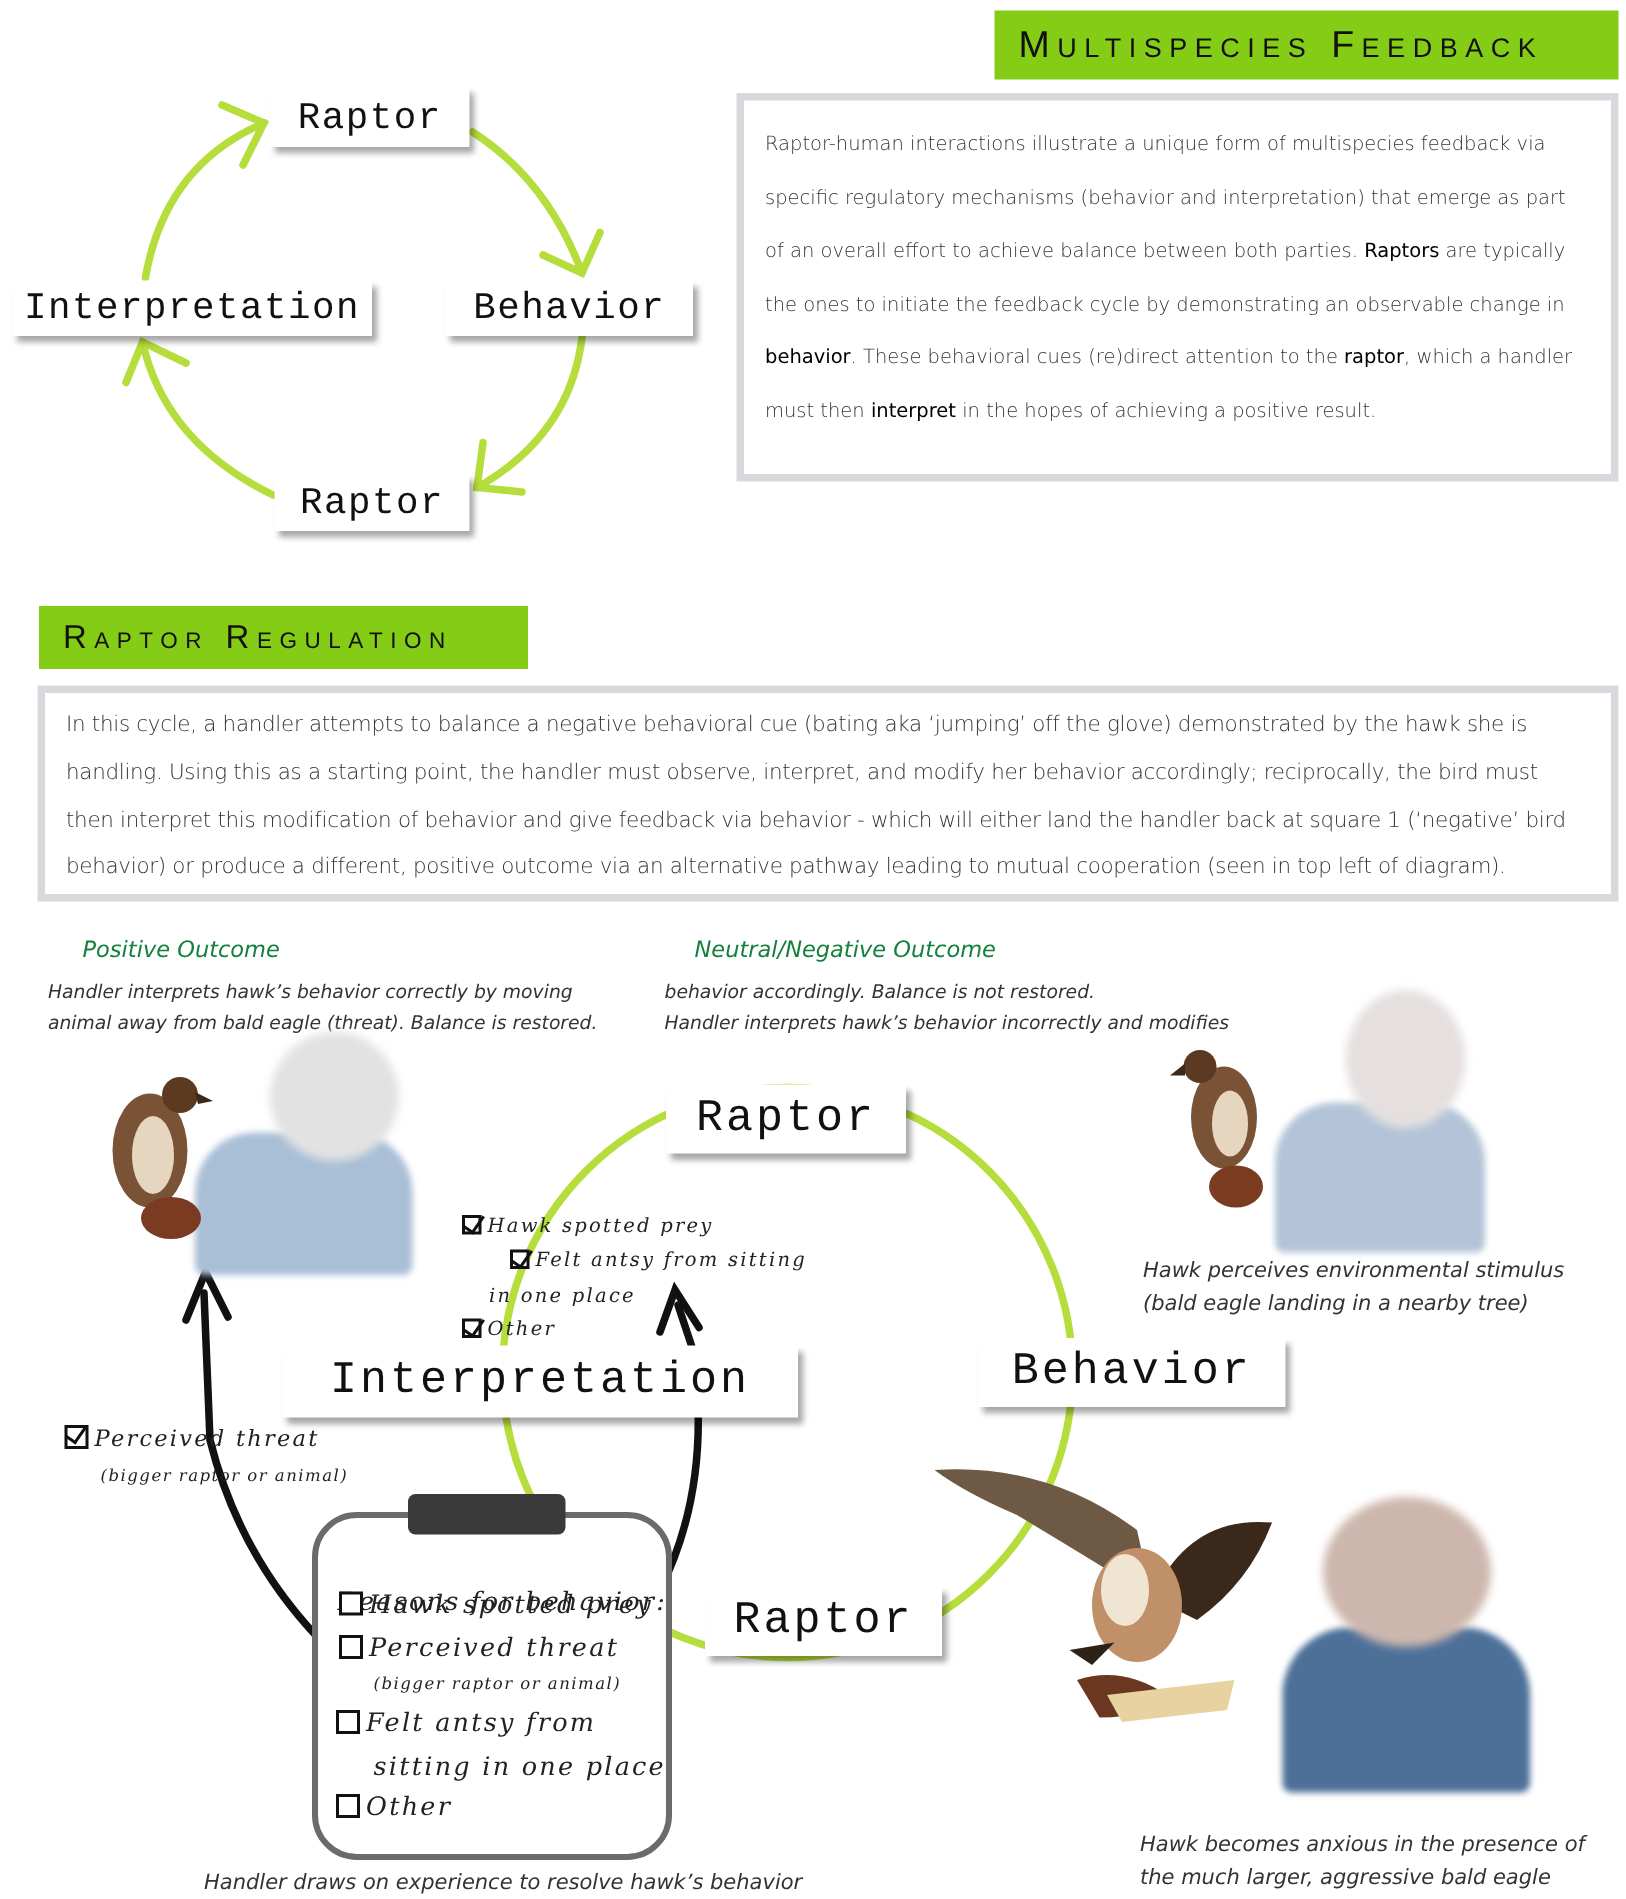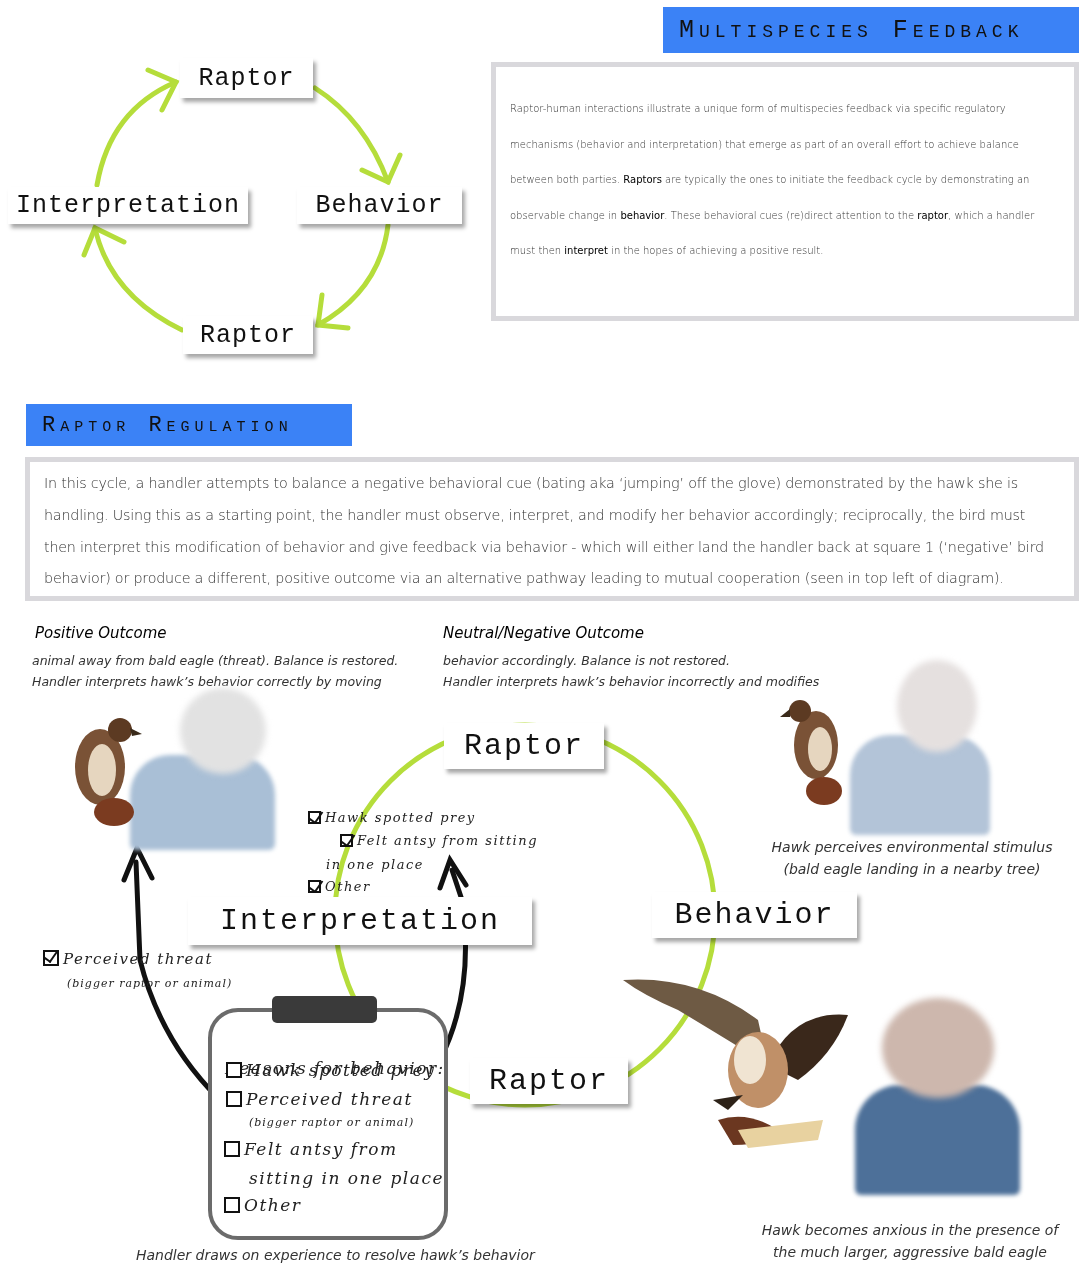--- a/index.html
+++ b/index.html
@@ -16,22 +16,22 @@
     box-shadow: 3px 4px 4px rgba(0,0,0,0.35);
     white-space: nowrap;
     display: flex; align-items: center; justify-content: center;
     letter-spacing: 1px;
   }
   .lbl-sm { font-size: 25px; }
   .lbl-lg { font-size: 30px; letter-spacing: 2px; }
 
   .section-title {
     position: absolute;
-    background: #3b82f6;
-    font-family: Liberation Mono, monospace;
+    background: #84cc16;
+    font-family: Liberation Sans, sans-serif;
     color: #111;
     font-variant: small-caps;
     letter-spacing: 5px;
     display: flex; align-items: center;
   }
 
   .text-panel {
     position: absolute;
     background: #ffffff;
     border: 5px solid #d9d8dc;
@@ -39,39 +39,39 @@
     font-weight: 300;
     color: #333;
   }
   .text-panel strong { font-weight: normal; color: #000; }
 
   .outcome-title {
     position: absolute;
     font-family: "DejaVu Sans", sans-serif;
     font-style: italic;
     font-size: 15px;
-    color: #000000;
-    white-space: nowrap;
+    color: #15803d;
+    white-space: nowrap;
+    margin-left: 20px;
   }
   .outcome-desc {
     position: absolute;
     font-family: "DejaVu Sans", sans-serif;
     font-style: italic;
     font-size: 12.5px;
     line-height: 21px;
     color: #333;
   }
   .caption {
     position: absolute;
     font-family: "DejaVu Sans", sans-serif;
     font-style: italic;
     font-size: 14px;
     line-height: 22px;
     color: #333;
-    text-align: center;
     white-space: nowrap;
   }
 
   .hand {
     position: absolute;
     font-family: "DejaVu Serif", serif;
     font-style: italic;
     color: #222;
     letter-spacing: 1.5px;
     white-space: nowrap;
@@ -130,32 +130,32 @@
   </g>
 </svg>
 
 <div class="label-box lbl-sm" style="left:180px;top:58px;width:133px;height:40px;">Raptor</div>
 <div class="label-box lbl-sm" style="left:297px;top:187px;width:165px;height:37px;">Behavior</div>
 <div class="label-box lbl-sm" style="left:183px;top:316px;width:130px;height:38px;">Raptor</div>
 <div class="label-box lbl-sm" style="left:8px;top:187px;width:240px;height:37px;">Interpretation</div>
 
 <div class="section-title" style="left:663px;top:7px;width:416px;height:46px;padding-left:16px;font-size:25px;">Multispecies Feedback</div>
 
-<div class="text-panel" style="left:491px;top:62px;width:588px;height:259px;padding:24px 14px;font-size:10px;line-height:35.6px;">
+<div class="text-panel" style="left:491px;top:62px;width:588px;height:259px;padding:12px 14px;font-size:13px;line-height:35.6px;">
   <span>Raptor-human interactions illustrate a unique form of multispecies feedback via specific regulatory mechanisms (behavior and interpretation) that emerge as part of an overall effort to achieve balance between both parties. </span><strong>Raptors</strong><span> are typically the ones to initiate the feedback cycle by demonstrating an observable change in </span><strong>behavior</strong><span>. These behavioral cues (re)direct attention to the </span><strong>raptor</strong><span>, which a handler must then </span><strong>interpret</strong><span> in the hopes of achieving a positive result.</span>
 </div>
 
 <div class="section-title" style="left:26px;top:404px;width:326px;height:42px;padding-left:16px;font-size:22px;">Raptor Regulation</div>
 
 <div class="text-panel" style="left:25px;top:457px;width:1054px;height:144px;padding:6px 14px;font-size:14.3px;line-height:31.8px;letter-spacing:-0.2px;">In this cycle, a handler attempts to balance a negative behavioral cue (bating aka ‘jumping’ off the glove) demonstrated by the hawk she is handling. Using this as a starting point, the handler must observe, interpret, and modify her behavior accordingly; reciprocally, the bird must then interpret this modification of behavior and give feedback via behavior - which will either land the handler back at square 1 (‘negative’ bird behavior) or produce a different, positive outcome via an alternative pathway leading to mutual cooperation (seen in top left of diagram).</div>
 
 <div class="outcome-title" style="left:35px;top:624px;">Positive Outcome</div>
 <div class="outcome-desc" style="left:32px;top:650px;">
+  <div>Handler interprets hawk’s behavior correctly by moving</div>
   <div>animal away from bald eagle (threat). Balance is restored.</div>
-  <div>Handler interprets hawk’s behavior correctly by moving</div>
 </div>
 
 <div class="outcome-title" style="left:443px;top:624px;">Neutral/Negative Outcome</div>
 <div class="outcome-desc" style="left:443px;top:650px;">
   <div>behavior accordingly. Balance is not restored.</div>
   <div>Handler interprets hawk’s behavior incorrectly and modifies</div>
 </div>
 
 <svg class="abs" style="left:0;top:0" width="1084" height="1266" viewBox="0 0 1084 1266">
   <circle cx="525" cy="915" r="190" fill="none" stroke="#b5dd3b" stroke-width="5"></circle>

